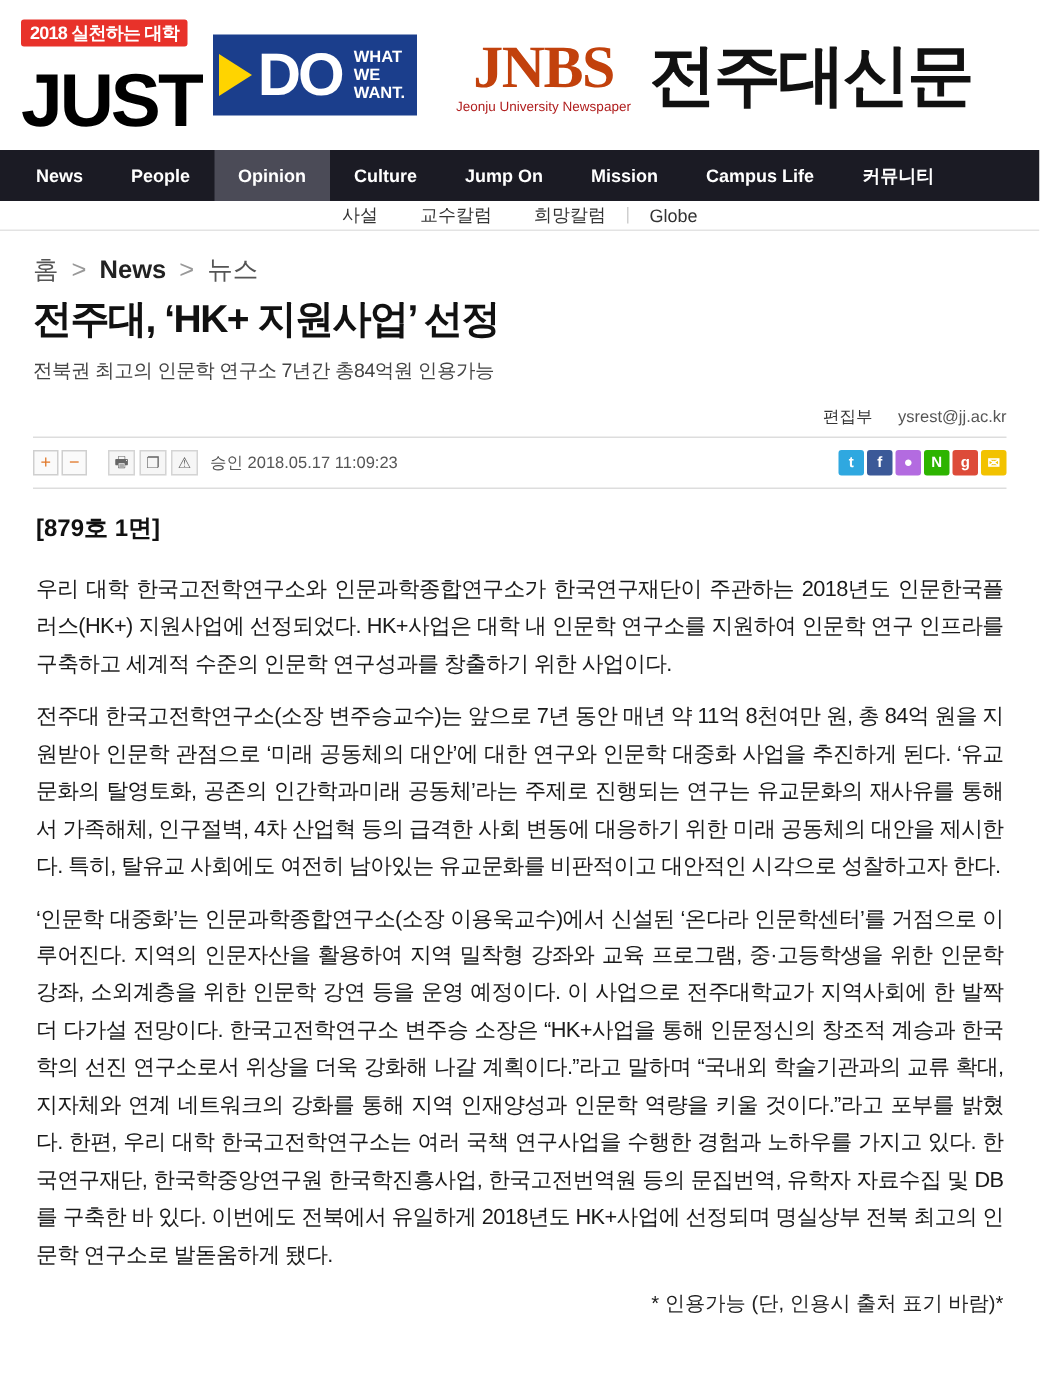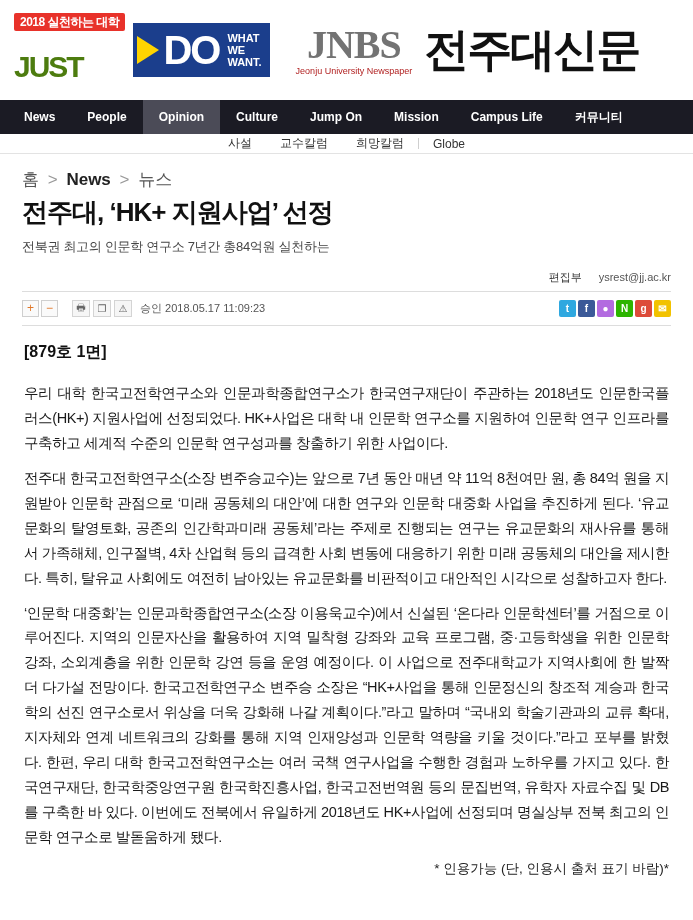--- a/index.html
+++ b/index.html
@@ -30,24 +30,24 @@
     background: #e8322a;
     color: #fff;
     font-size: 12px;
     font-weight: bold;
     padding: 2px 6px 2px 6px;
     letter-spacing: -0.5px;
     line-height: 14px;
     border-radius: 2px;
   }
   .just-word {
-    font-size: 30px;
+    font-size: 50px;
     font-weight: bold;
     letter-spacing: -2px;
-    color: #4d7c0f;
+    color: #000000;
     line-height: 40px;
     margin-top: 16px;
   }
   .do-block {
     display: flex;
     align-items: center;
     background: #1b3e8c;
     color: #fff;
     height: 54px;
     padding: 0 8px 0 4px;
@@ -76,21 +76,21 @@
   }
   .jnbs-block {
     margin-left: 26px;
     display: flex;
     align-items: center;
   }
   .jnbs-left { text-align: center; }
   .jnbs-word {
     font-size: 40px;
     font-weight: bold;
-    color: #737373;
+    color: #c2410c;
     letter-spacing: -1px;
     line-height: 40px;
     font-family: "Liberation Serif", serif;
   }
   .jnbs-sub {
     font-size: 9px;
     color: #b01e1e;
     letter-spacing: 0px;
     margin-top: 1px;
   }
@@ -307,21 +307,21 @@
 
   <div class="breadcrumb">
     <span>홈</span>
     <span class="crumb-sep">&gt;</span>
     <b>News</b>
     <span class="crumb-sep">&gt;</span>
     <span>뉴스</span>
   </div>
 
   <h1 class="headline">전주대, ‘HK+ 지원사업’ 선정</h1>
-  <div class="subhead">전북권 최고의 인문학 연구소 7년간 총84억원 실천하는</div>
+  <div class="subhead">전북권 최고의 인문학 연구소 7년간 총84억원 인용가능</div>
 
   <div class="byline">
     <span class="author">편집부</span>
     <span class="email">ysrest@jj.ac.kr</span>
   </div>
 
   <div class="toolbar">
     <div class="font-btns">
       <div class="fbtn">+</div>
       <div class="fbtn">−</div>

